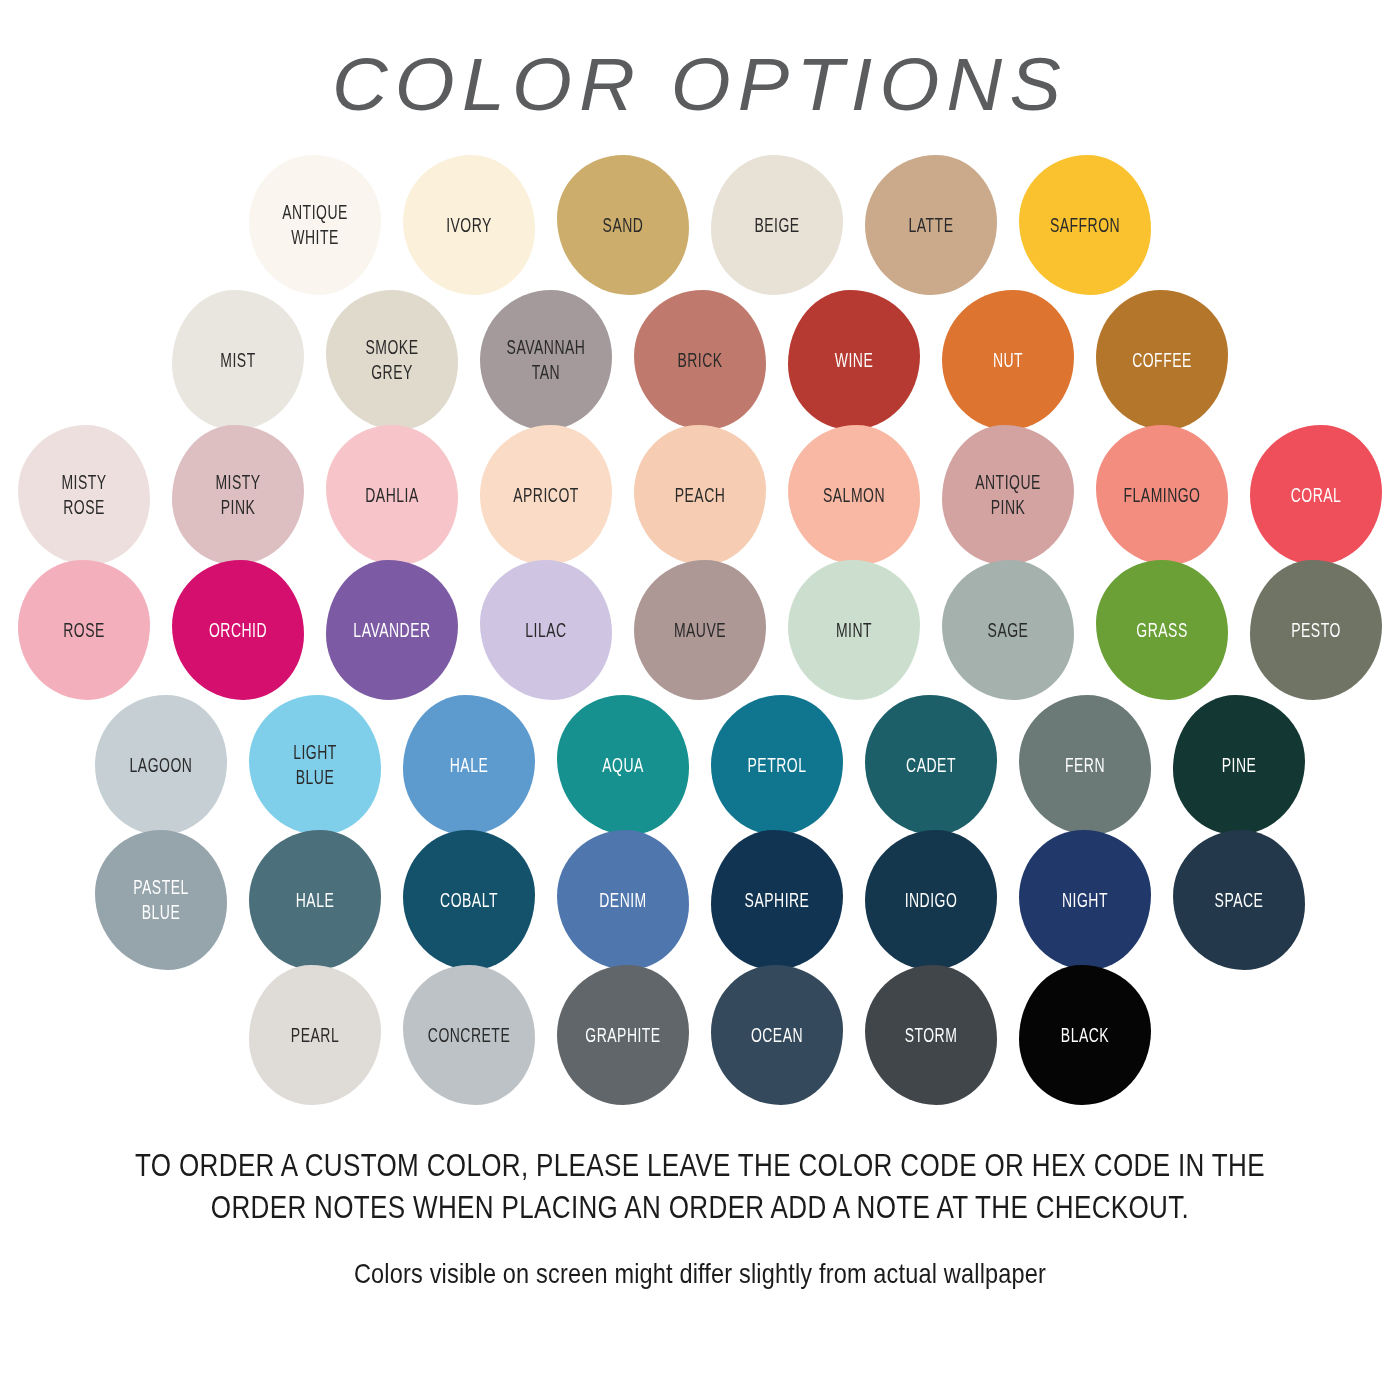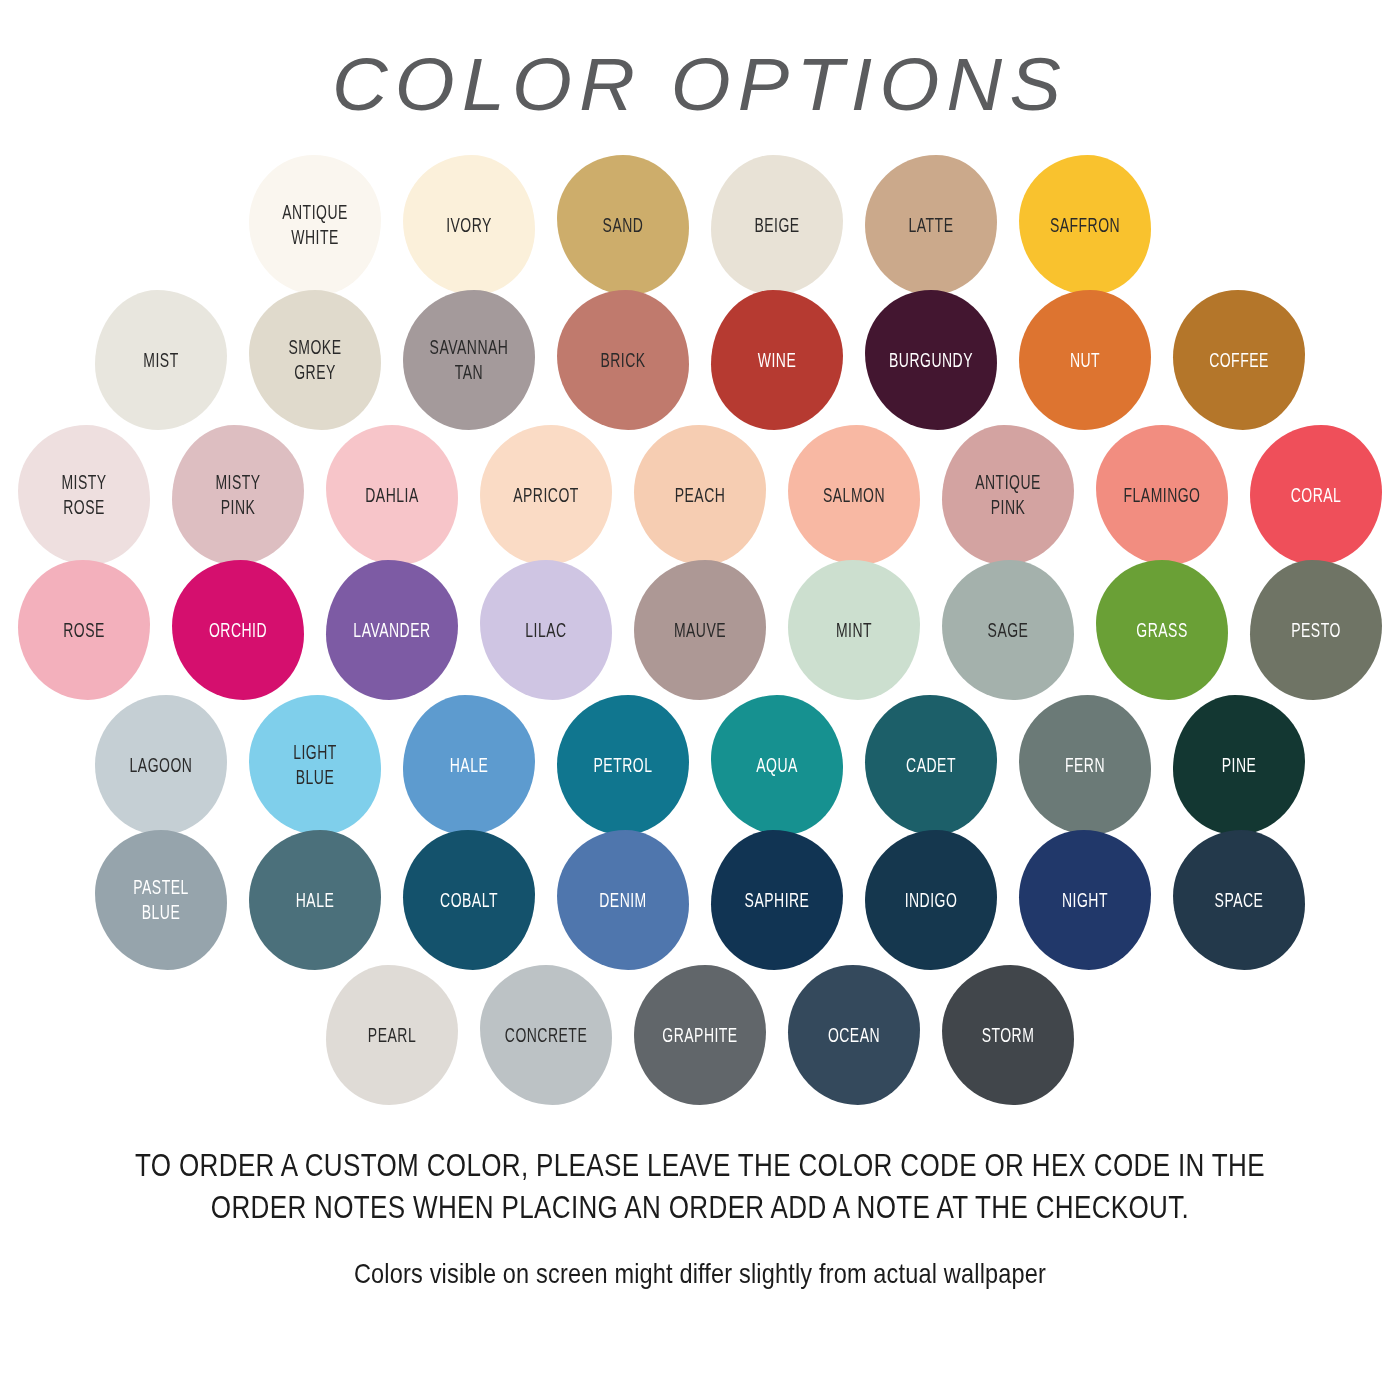--- a/index.html
+++ b/index.html
@@ -175,24 +175,20 @@
         </div>
         <div class="swatch">
           <div class="blob v1" style="background: rgb(192, 122, 109);"></div>
           <div class="swatch-label" style="color: rgb(42, 42, 42);">BRICK</div>
         </div>
         <div class="swatch">
           <div class="blob v2" style="background: rgb(182, 58, 49);"></div>
           <div class="swatch-label" style="color: rgb(255, 255, 255);">WINE</div>
         </div>
         <div class="swatch">
-          <div class="blob v3" style="background: rgb(67, 22, 48);"></div>
-          <div class="swatch-label" style="color: rgb(255, 255, 255);">BURGUNDY</div>
-        </div>
-        <div class="swatch">
           <div class="blob v4" style="background: rgb(221, 116, 48);"></div>
           <div class="swatch-label" style="color: rgb(255, 255, 255);">NUT</div>
         </div>
         <div class="swatch">
           <div class="blob " style="background: rgb(180, 118, 42);"></div>
           <div class="swatch-label" style="color: rgb(255, 255, 255);">COFFEE</div>
         </div>
       </div>
       <div class="row">
         <div class="swatch">
@@ -281,26 +277,26 @@
         <div class="swatch">
           <div class="blob v1" style="background: rgb(127, 207, 235);"></div>
           <div class="swatch-label" style="color: rgb(42, 42, 42);">LIGHT
 BLUE</div>
         </div>
         <div class="swatch">
           <div class="blob v2" style="background: rgb(93, 155, 207);"></div>
           <div class="swatch-label" style="color: rgb(255, 255, 255);">HALE</div>
         </div>
         <div class="swatch">
+          <div class="blob v3" style="background: rgb(22, 145, 144);"></div>
+          <div class="swatch-label" style="color: rgb(255, 255, 255);">AQUA</div>
+        </div>
+        <div class="swatch">
           <div class="blob v4" style="background: rgb(16, 118, 143);"></div>
           <div class="swatch-label" style="color: rgb(255, 255, 255);">PETROL</div>
-        </div>
-        <div class="swatch">
-          <div class="blob v3" style="background: rgb(22, 145, 144);"></div>
-          <div class="swatch-label" style="color: rgb(255, 255, 255);">AQUA</div>
         </div>
         <div class="swatch">
           <div class="blob " style="background: rgb(28, 95, 105);"></div>
           <div class="swatch-label" style="color: rgb(255, 255, 255);">CADET</div>
         </div>
         <div class="swatch">
           <div class="blob v1" style="background: rgb(107, 122, 119);"></div>
           <div class="swatch-label" style="color: rgb(255, 255, 255);">FERN</div>
         </div>
         <div class="swatch">
@@ -357,20 +353,24 @@
           <div class="blob v4" style="background: rgb(97, 102, 106);"></div>
           <div class="swatch-label" style="color: rgb(255, 255, 255);">GRAPHITE</div>
         </div>
         <div class="swatch">
           <div class="blob " style="background: rgb(52, 73, 92);"></div>
           <div class="swatch-label" style="color: rgb(255, 255, 255);">OCEAN</div>
         </div>
         <div class="swatch">
           <div class="blob v1" style="background: rgb(65, 70, 75);"></div>
           <div class="swatch-label" style="color: rgb(255, 255, 255);">STORM</div>
+        </div>
+        <div class="swatch">
+          <div class="blob v2" style="background: rgb(5, 5, 6);"></div>
+          <div class="swatch-label" style="color: rgb(255, 255, 255);">BLACK</div>
         </div>
         <div class="swatch"></div>
       </div>
     </div>
 
   <div class="footer">
     <div class="footer-main">
       <div>TO ORDER A CUSTOM COLOR, PLEASE LEAVE THE COLOR CODE OR HEX CODE IN THE</div>
       <div>ORDER NOTES WHEN PLACING AN ORDER ADD A NOTE AT THE CHECKOUT.</div>
     </div>

